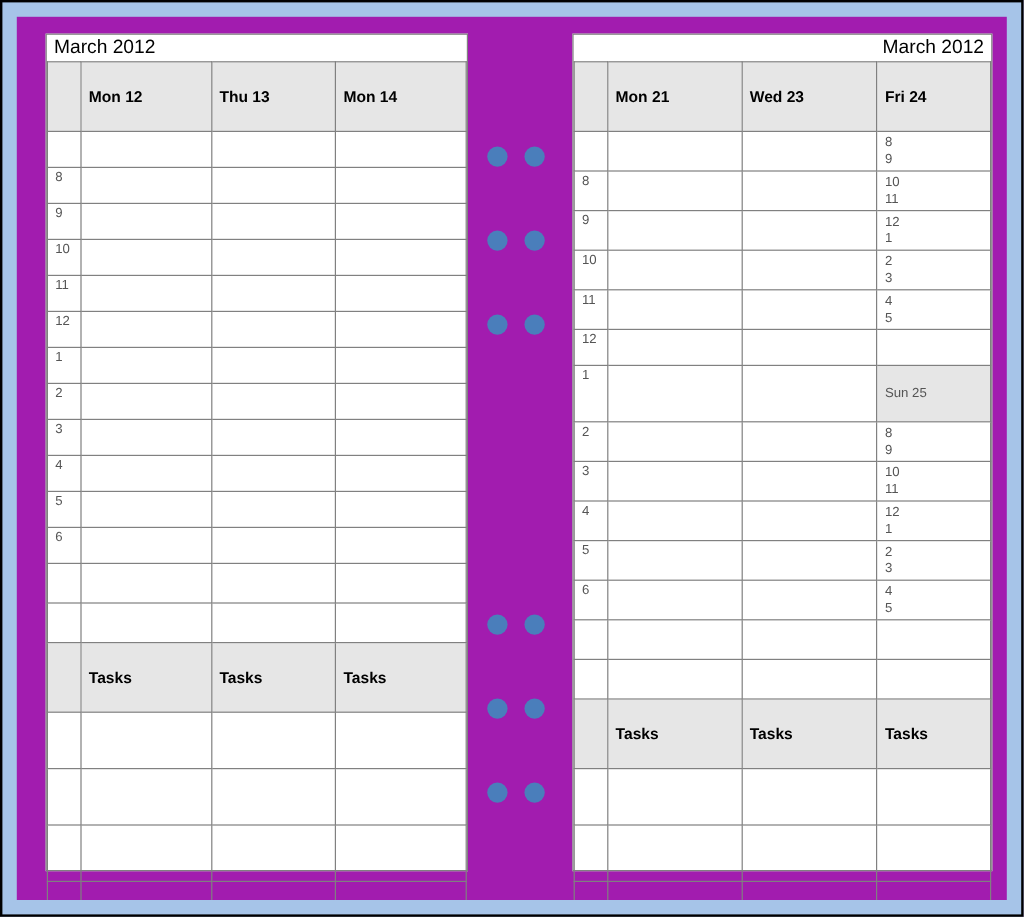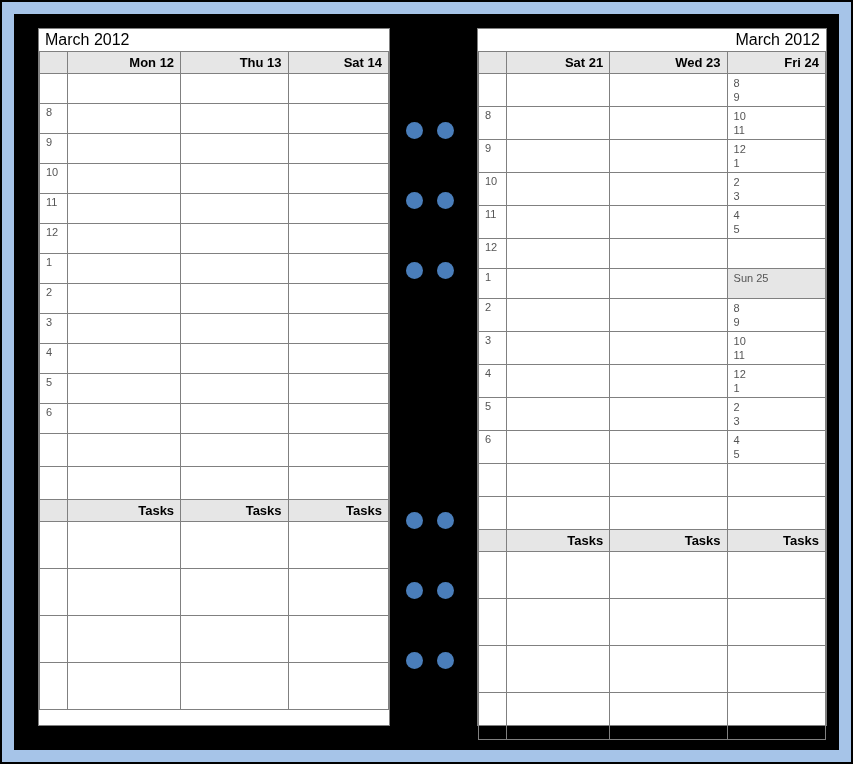--- a/index.html
+++ b/index.html
@@ -15,21 +15,21 @@
     width: 853px;
     height: 764px;
     border: 2px solid #000;
     padding: 12px;
     background: #a6c4e8;
     position: relative;
   }
   .inner-frame {
     width: 100%;
     height: 100%;
-    background: #000000;
+    background: #a21caf;
     position: relative;
     overflow: hidden;
   }
   .page {
     position: absolute;
     top: 14px;
     bottom: 24px;
     border: 1px solid #808080;
     background: #fff;
   }
@@ -49,42 +49,41 @@
     border: 1px solid #808080;
     font-weight: normal;
     text-align: left;
     vertical-align: top;
     overflow: hidden;
   }
   table.cal th {
     background: #e6e6e6;
     font-size: 13px;
     font-weight: bold;
-    padding: 3px 6px;
+    padding: 21px 6px;
     height: 21px;
-    text-align: right;
   }
   table.cal td {
     font-size: 11px;
     padding: 2px 6px;
     color: #555;
   }
   .timecol { width: 28px; white-space: nowrap; }
   .daycol  { }
   .tasks-header th { text-align: center; }
   .tall-row td { height: 47px; }
   .blank-row td { height: 33px; }
   .sat-header {
     background: #e6e6e6 !important;
     font-weight: bold;
     font-size: 13px;
     color: #000;
     border-top: 1px solid #808080;
     border-bottom: 1px solid #808080;
-    padding: 3px 6px !important;
+    padding: 17px 6px !important;
   }
   .sat-row td { height: 30px; }
   .sat-num { line-height: 14px; }
   
   .holes {
     position: absolute;
     top: 0;
     bottom: 0;
     left: 392px;
     width: 48px;
@@ -106,21 +105,21 @@
   <div class="inner-frame">
 
     <div class="page page-left">
       <div class="month-title">March 2012</div>
       <table class="cal">
         <tbody>
             <tr>
           <th class="timecol"></th>
           <th class="daycol">Mon 12</th>
           <th class="daycol">Thu 13</th>
-          <th class="daycol">Sat 14</th>
+          <th class="daycol">Mon 14</th>
         </tr>
 
         <tr class="sat-row">
           <td class="timecol"></td>
           <td></td>
           <td></td>
           <td></td>
         </tr>
         <tr class="sat-row">
           <td class="timecol">8</td>
@@ -234,21 +233,21 @@
       </tbody>
         </table>
     </div>
 
     <div class="page page-right">
       <div class="month-title">March 2012</div>
       <table class="cal">
         <tbody>
             <tr>
           <th class="timecol"></th>
-          <th class="daycol">Sat 21</th>
+          <th class="daycol">Mon 21</th>
           <th class="daycol">Wed 23</th>
           <th class="daycol">Fri 24</th>
         </tr>
 
         <tr class="sat-row">
           <td class="timecol"></td>
           <td></td>
           <td></td>
           <td class="sat-num"><span>8</span><br><span>9</span></td>
         </tr>

